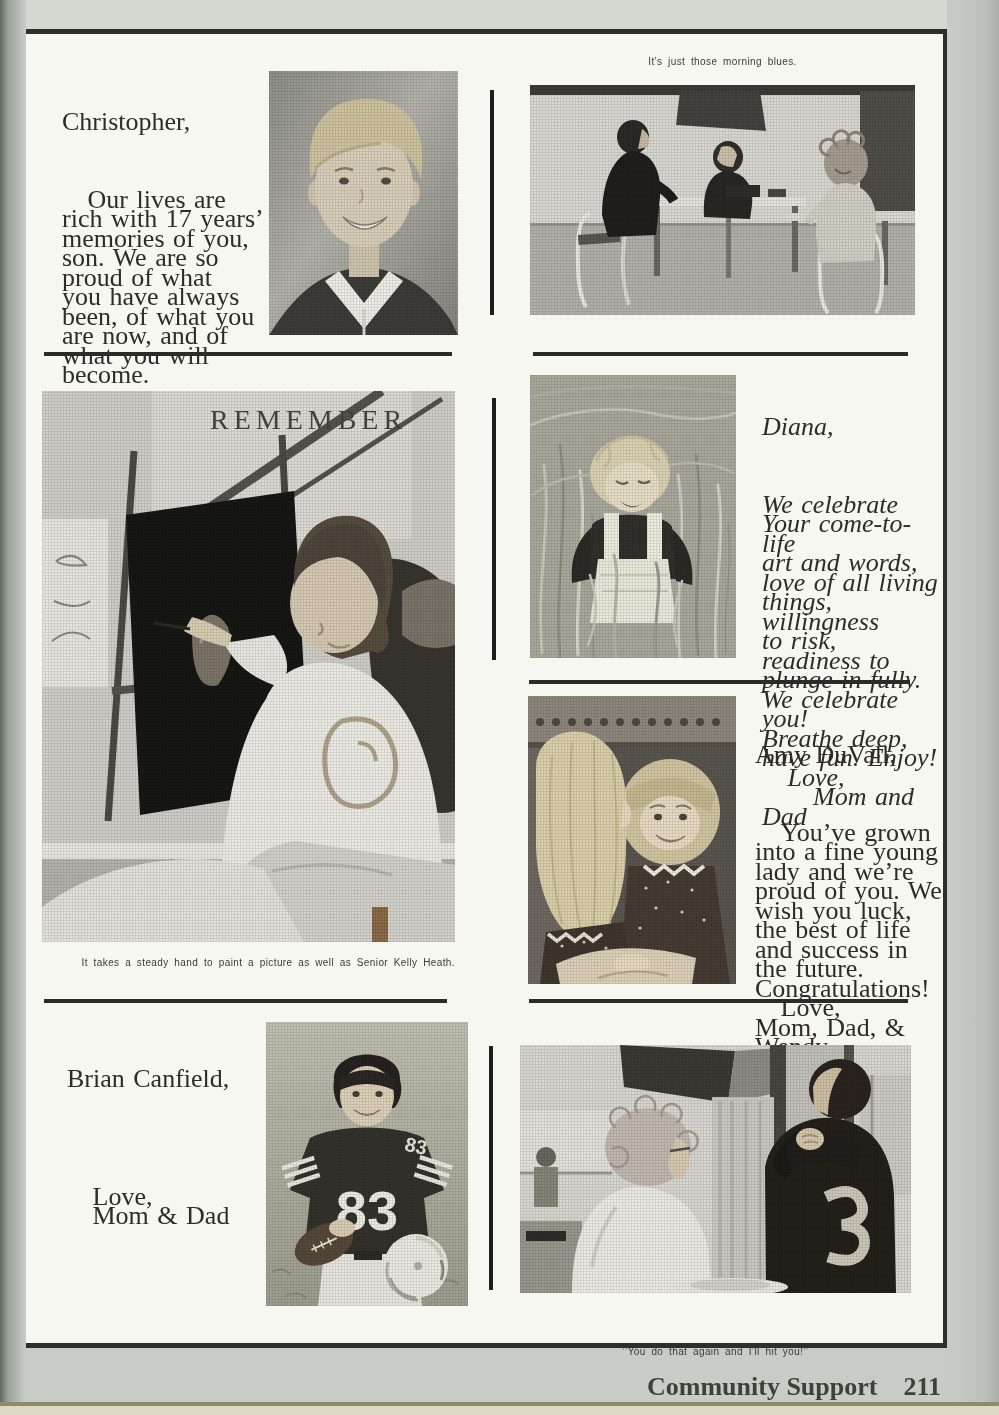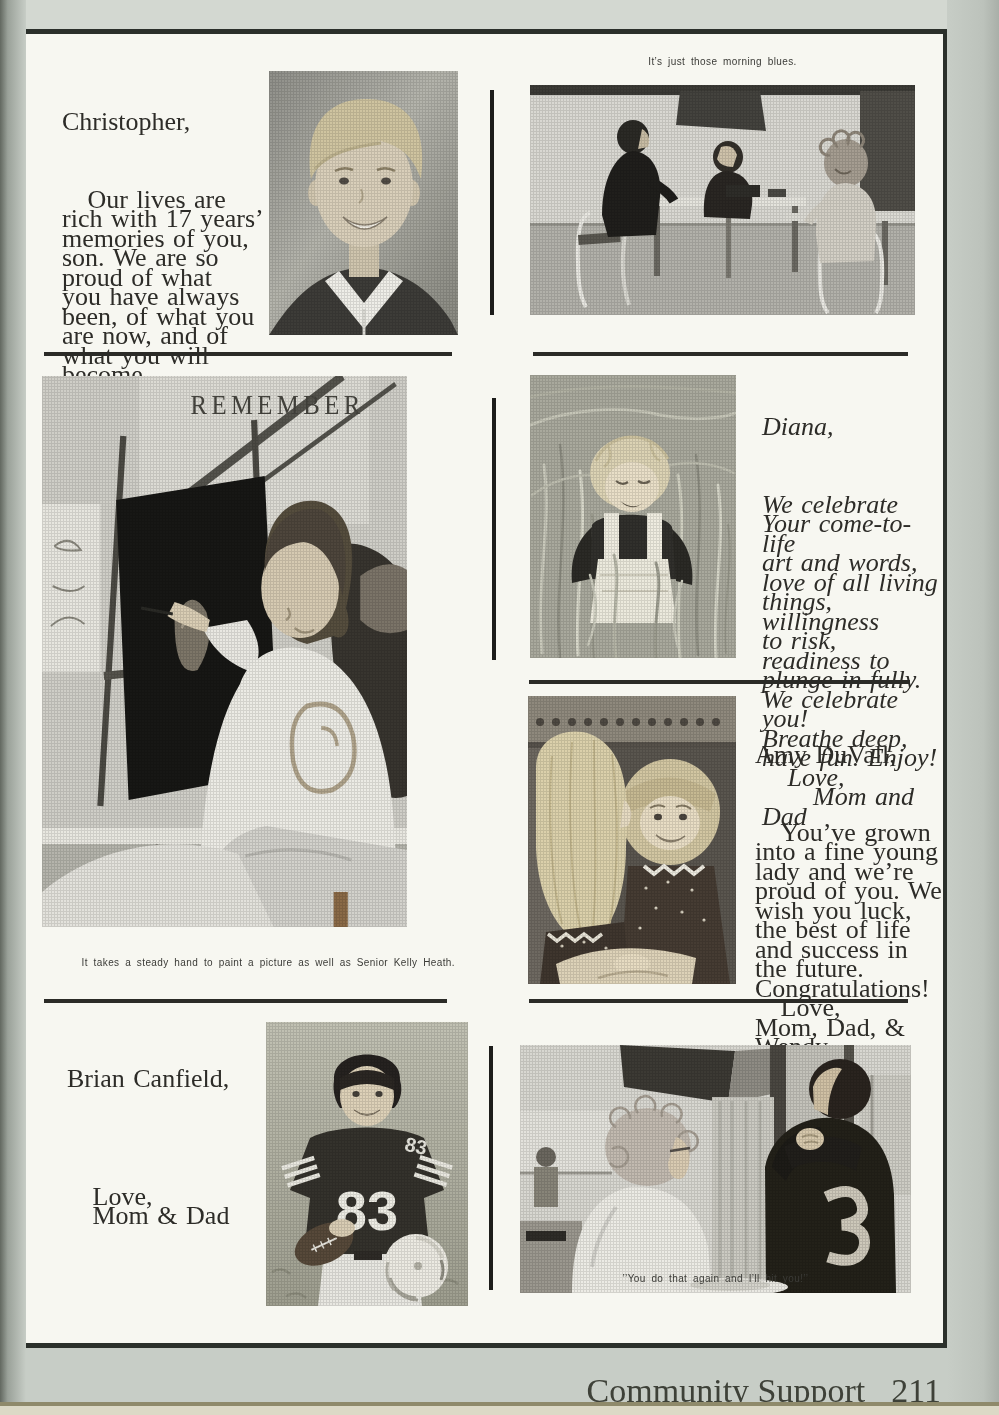--- a/index.html
+++ b/index.html
@@ -44,21 +44,21 @@
   .photo { position:absolute; overflow:hidden; background:#b9b9b0; }
   .photo svg { display:block; width:100%; height:100%; }
   .photo::after { 
     content:""; position:absolute; inset:0; pointer-events:none; opacity:.10;
     background:repeating-linear-gradient(0deg, #000 0 1px, transparent 1px 3px),
                repeating-linear-gradient(90deg, #000 0 1px, transparent 1px 3px);
   }
 
   .footer {
     position:absolute; top:1372px; right:58px; display:flex; align-items:flex-end; gap:26px;
-    font-family:"Liberation Serif", serif; font-size:34px; color:#3e4138;
+    font-family:"Liberation Serif", serif; font-size:26px; color:#3e4138;font-weight:bold;
   }
 </style>
 </head>
 <body>
 
 <div class="page">
 
   <div class="top-strip"></div>
   <div class="frame"></div>
 
@@ -146,21 +146,21 @@
       <path d="M300 116 q-16 10 -22 22" stroke="#d3cfc5" stroke-width="9" fill="none"></path>
 
       <rect x="196" y="100" width="34" height="12" fill="#2e2d29"></rect>
       <rect x="238" y="104" width="18" height="8" fill="#4a4944"></rect>
     </svg>
   </div>
 
   <div class="hline" style="left:44px; top:352px; width:408px;"></div>
   <div class="hline" style="left:533px; top:352px; width:375px;"></div>
 
-  <div class="photo" style="left:42px; top:376px; width:365px; height:551px;">
+  <div class="photo" style="left:42px; top:391px; width:413px; height:551px;">
     <svg viewBox="0 0 413 551" preserveAspectRatio="none">
       <rect width="413" height="551" fill="#cfcec7"></rect>
 
       <rect x="110" y="0" width="260" height="148" fill="#dcdbd4"></rect>
       <path d="M118 150 L340 0" stroke="#54534d" stroke-width="9" fill="none"></path>
       <path d="M180 150 L400 8" stroke="#54534d" stroke-width="5" fill="none"></path>
       <text x="168" y="38" font-family="Liberation Serif, serif" font-size="28" letter-spacing="5" fill="#46453f">REMEMBER</text>
 
       <path d="M330 170 C360 160 400 180 413 210 L413 420 C380 430 350 400 340 350 C330 300 320 230 330 170 Z" fill="#38352f"></path>
       <path d="M360 200 q30 -20 53 -6 l0 60 q-30 10 -53 -10 Z" fill="#7b7468"></path>
@@ -445,21 +445,21 @@
       <path d="M252 122 C258 96 276 84 300 82 L310 110 C290 110 272 120 266 136 Z" fill="#1d1b17"></path>
       <path d="M264 102 C288 88 320 88 342 102 L336 126 C316 114 290 114 272 124 Z" fill="#211f1b"></path>
       <ellipse cx="290" cy="94" rx="14" ry="11" fill="#d6c8ac"></ellipse>
       <path d="M282 92 q8 -4 16 0 M284 98 q8 -3 14 0" stroke="#a79a7e" stroke-width="2" fill="none"></path>
       <path d="M306 152 q30 -14 36 8 q4 16 -20 20 q26 2 22 22 q-6 20 -36 10" stroke="#cdc8ba" stroke-width="11" fill="none"></path>
 
       <ellipse cx="210" cy="242" rx="58" ry="9" fill="#e9e8e2"></ellipse>
       <ellipse cx="210" cy="240" rx="40" ry="6" fill="#d4d3cb"></ellipse>
     </svg>
   </div>
-  <div class="caption" style="left:520px; top:1273px; width:391px;">’’You do that again and I’ll hit you!’’</div>
+  <div class="caption" style="left:520px; top:1346px; width:391px;">’’You do that again and I’ll hit you!’’</div>
 
   <div class="footer">
     <span>Community Support</span>
     <span>211</span>
   </div>
 
   <div class="left-band"></div>
   <div class="right-band"></div>
   <div class="bottom-line"></div>
   <div class="bottom-cream"></div>

